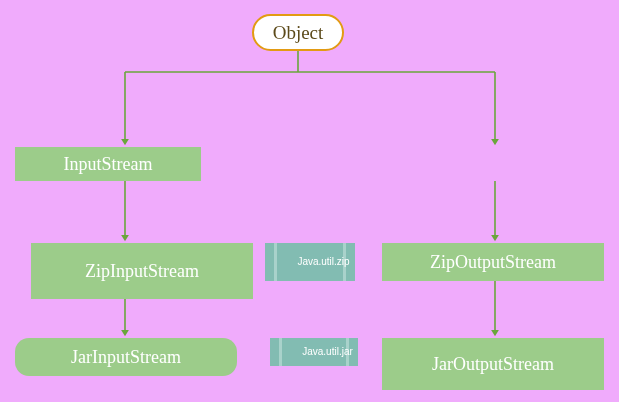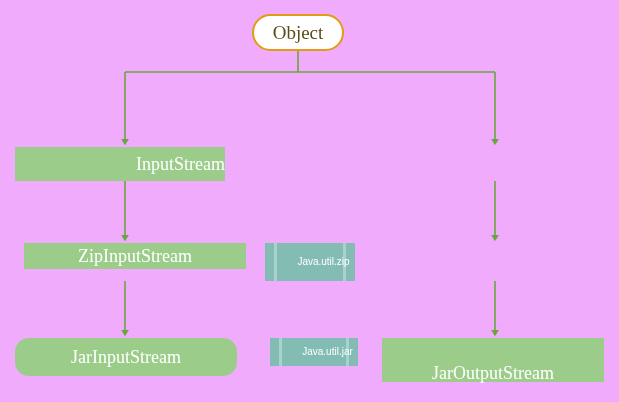--- a/index.html
+++ b/index.html
@@ -124,35 +124,38 @@
 
     <path d="M 495 181 L 495 238" stroke="#6aa63b" stroke-width="1.6" fill="none" marker-end="url(#arrowhead)"></path>
 
     <path d="M 495 281 L 495 333" stroke="#6aa63b" stroke-width="1.6" fill="none" marker-end="url(#arrowhead)"></path>
   </svg>
 
   <div class="root-node">
     <span class="root-label">Object</span>
   </div>
 
-  <div class="class-box" style="left:15px; top:147px; width:210px; height:34px;justify-content:flex-end;">
+  <div class="class-box" style="left:15px; top:147px; width:186px; height:34px;">
     <span class="class-label">InputStream</span>
   </div>
 
-  <div class="class-box" style="left:24px; top:243px; width:222px; height:26px;">
+  <div class="class-box" style="left:31px; top:243px; width:222px; height:56px;">
     <span class="class-label">ZipInputStream</span>
   </div>
 
   <div class="class-box" style="left:15px; top:338px; width:222px; height:38px;border-radius:14px;">
     <span class="class-label">JarInputStream</span>
   </div>
 
 
+  <div class="class-box" style="left:382px; top:243px; width:222px; height:38px;">
+    <span class="class-label">ZipOutputStream</span>
+  </div>
 
-  <div class="class-box" style="left:382px; top:338px; width:222px; height:44px;align-items:flex-end;">
+  <div class="class-box" style="left:382px; top:338px; width:222px; height:52px;">
     <span class="class-label">JarOutputStream</span>
   </div>
 
   <div class="pkg-badge" style="left:265px; top:243px; width:90px; height:38px;">
     <span class="pkg-bar left"></span>
     <span class="pkg-bar right"></span>
     <span class="pkg-label">Java.util.zip</span>
   </div>
 
   <div class="pkg-badge" style="left:270px; top:338px; width:88px; height:28px;">

